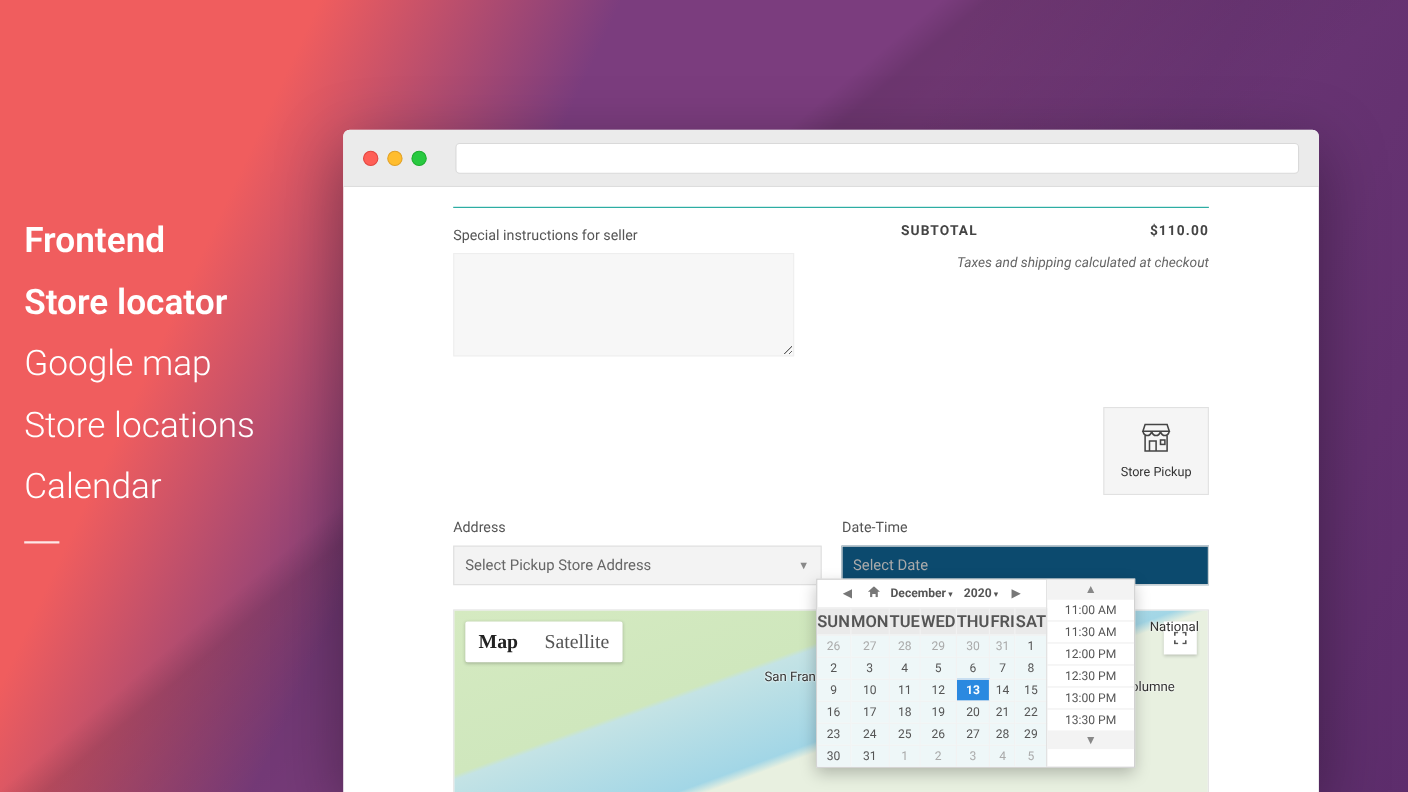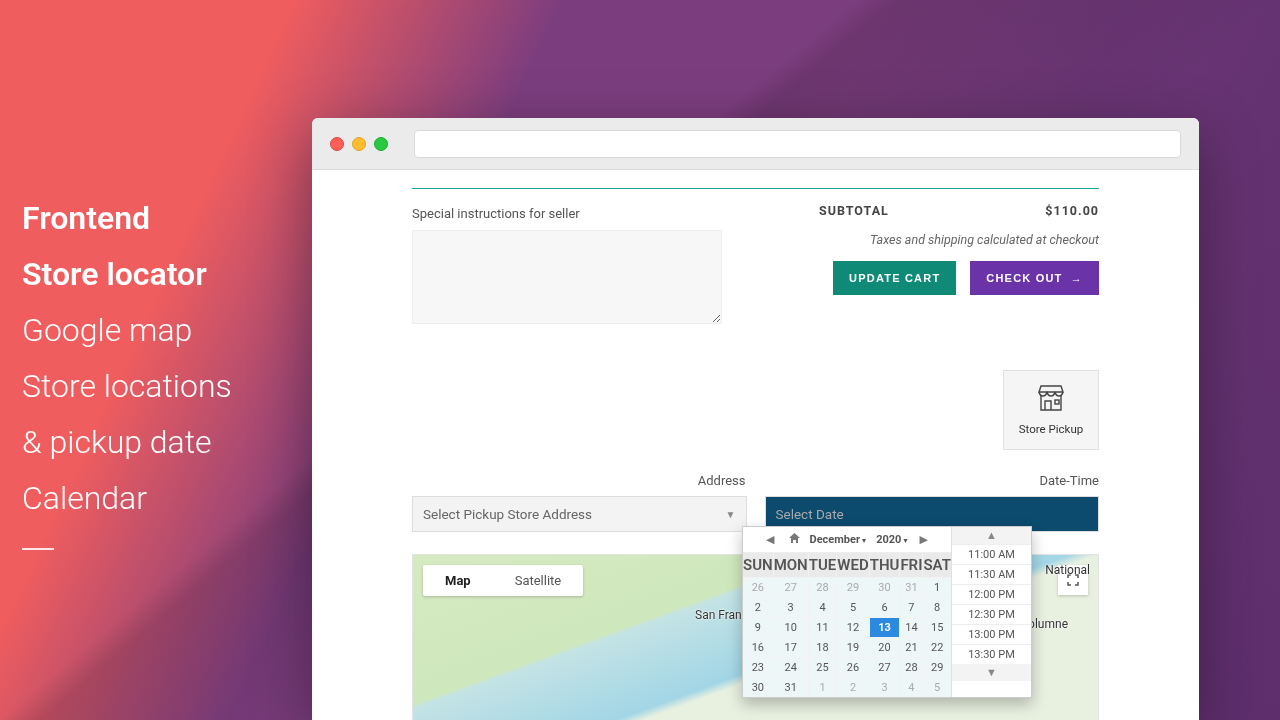--- a/index.html
+++ b/index.html
@@ -60,37 +60,37 @@
   .tax-note { margin-top: 14px; font-style: italic; color:#666; }
   .btns { margin-top: 14px; display:flex; gap:14px; justify-content:flex-end; }
   .btn { border:none; color:#fff; font-size:11px; font-weight:700; letter-spacing:1.2px; padding:11px 16px; cursor:pointer; }
   .btn.update { background:#0f8a77; }
   .btn.checkout { background:#6a33a8; }
   .btn.checkout .arrow { font-weight:400; margin-left:4px; }
   .pickup-widget { position:absolute; right:100px; top:200px; width:96px; height:80px;
     border:1px solid #e1e1e1; background:#f5f5f5; display:flex; flex-direction:column;
     align-items:center; justify-content:center; gap:6px; cursor:pointer; }
   .pickup-widget .lbl { font-size:11.5px; color:#333; }
-  .labels-row { display:flex; gap:20px; margin-top:145px;text-align:right; }
+  .labels-row { display:flex; gap:20px; margin-top:145px; }
   .labels-row .lbl { font-size:13px; color:#555; }
   .labels-row .left  { width:50%; }
   .labels-row .right { width:50%; }
   .fields-row { display:flex; gap:18px; margin-top:8px; }
   .fields-row .select, .fields-row .dateinput {
     flex:1; height:36px; background:#f3f3f3; border:1px solid #dedede; display:flex; align-items:center;
     padding:0 10px; font-size:13.5px; color:#666; cursor:pointer; justify-content:space-between;
   }
   .fields-row .dateinput { background:#0c4a6e; color:#aaa; }
   .fields-row .caret { font-size:10px; color:#888; }
   .map-wrap { margin-top:22px; height:250px; position:relative;
     background: linear-gradient(160deg,#d5eac1 0%, #cfe7bd 30%, #c4e3e5 31%, #a2d6e6 48%, #e8f0e0 50%, #e8f0e0 100%);
     border:1px solid #e3e3e3;
   }
   .map-toggle { position:absolute; left:10px; top:10px; display:flex; box-shadow:0 1px 3px rgba(0,0,0,.2); background:#fff; border-radius:2px; overflow:hidden;}
-  .map-toggle div { padding:8px 22px; font-size:13px; cursor:pointer; color:#555;}
+  .map-toggle div { padding:8px 12px; font-size:18px; cursor:pointer; color:#555;font-family:Liberation Serif, serif;}
   .map-toggle div.active { font-weight:700; color:#222; }
   .map-full { position:absolute; right:10px; top:10px; width:30px; height:30px; background:#fff;
     box-shadow:0 1px 3px rgba(0,0,0,.2); display:flex; align-items:center; justify-content:center; font-size:12px; cursor:pointer;}
   .map-marker { position:absolute; left:356px; top:100px; font-size:26px; color:#ea4335; }
   .city-label { position:absolute; font-size:12px; color:#333; text-shadow:0 0 2px #fff,0 0 2px #fff; }
 
   
   .datepicker { position:absolute; left:430px; top:356px; width:290px; background:#fff;
     border:1px solid #ccc; box-shadow:0 6px 14px rgba(0,0,0,.25); display:flex; font-size:11px; color:#555; z-index:5;}
   .dp-left { width:208px; }
@@ -109,21 +109,20 @@
 </style>
 </head>
 <body>
 
 <div class="bg">
   <div class="promo">
     <div class="bold">Frontend</div>
     <div class="bold">Store locator</div>
     <div>Google map</div>
     <div>Store locations</div>
-    <div>&amp; pickup date</div>
     <div>Calendar</div>
     <hr>
   </div>
 
   <div class="browser">
     <div class="chrome">
       <div class="win-dot red"></div>
       <div class="win-dot yel"></div>
       <div class="win-dot grn"></div>
       <div class="addr"></div>
@@ -136,27 +135,20 @@
         <div class="col-instructions">
           <label>Special instructions for seller</label>
           <textarea style=""></textarea>
         </div>
         <div class="col-totals">
           <div class="subtotal-line">
             <span>SUBTOTAL</span>
             <span>$110.00</span>
           </div>
           <div class="tax-note">Taxes and shipping calculated at checkout</div>
-          <div class="btns">
-            <button class="btn update">UPDATE CART</button>
-            <button class="btn checkout">
-              <span>CHECK OUT</span>
-              <span class="arrow">→</span>
-            </button>
-          </div>
         </div>
       </div>
 
       <div class="pickup-widget">
         <span>
           <svg width="32" height="28" viewBox="0 0 32 28" fill="none" stroke="#444" stroke-width="1.4">
             <path d="M4 8 L28 8 L26 2 L6 2 Z"></path>
             <path d="M4 8 Q5 12 8 12 Q11 12 12 8 Q13 12 16 12 Q19 12 20 8 Q21 12 24 12 Q27 12 28 8"></path>
             <path d="M6 12 V26 H26 V12"></path>
             <path d="M10 26 V17 H16 V26"></path>

